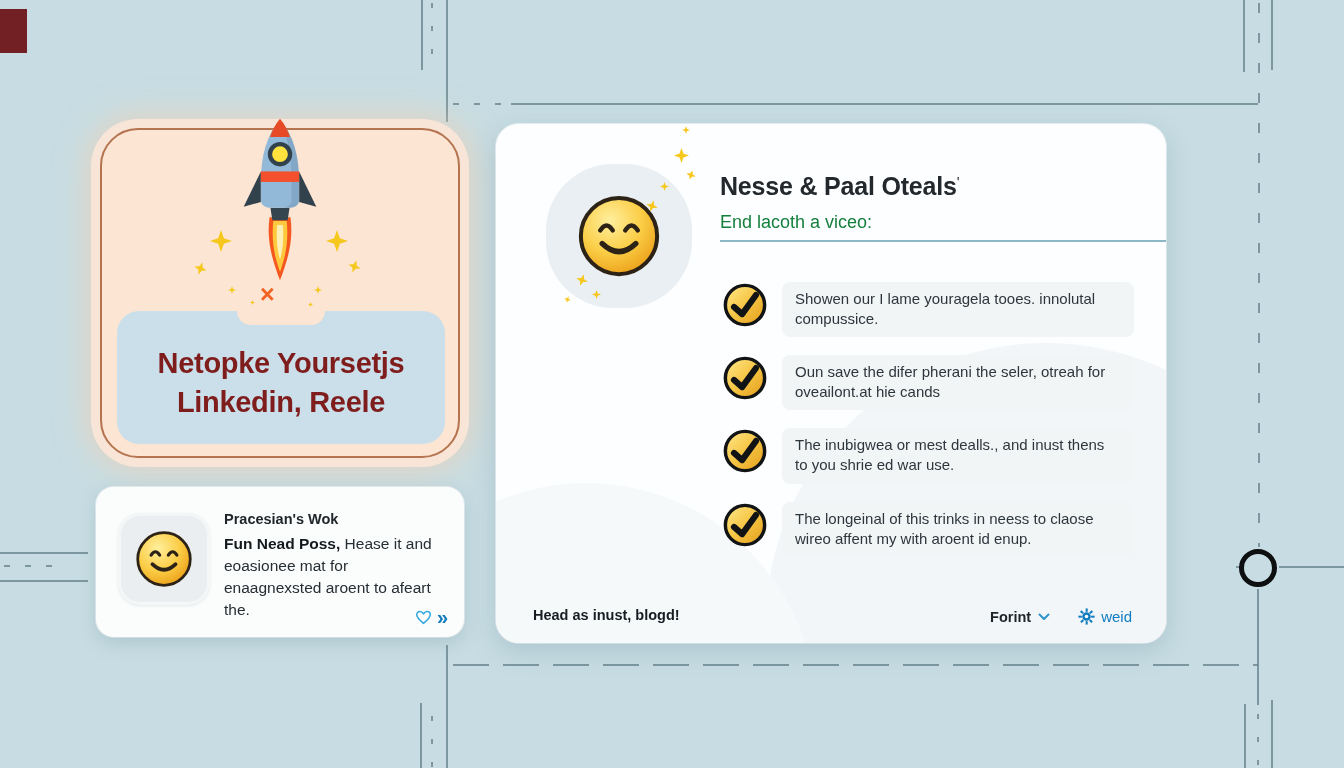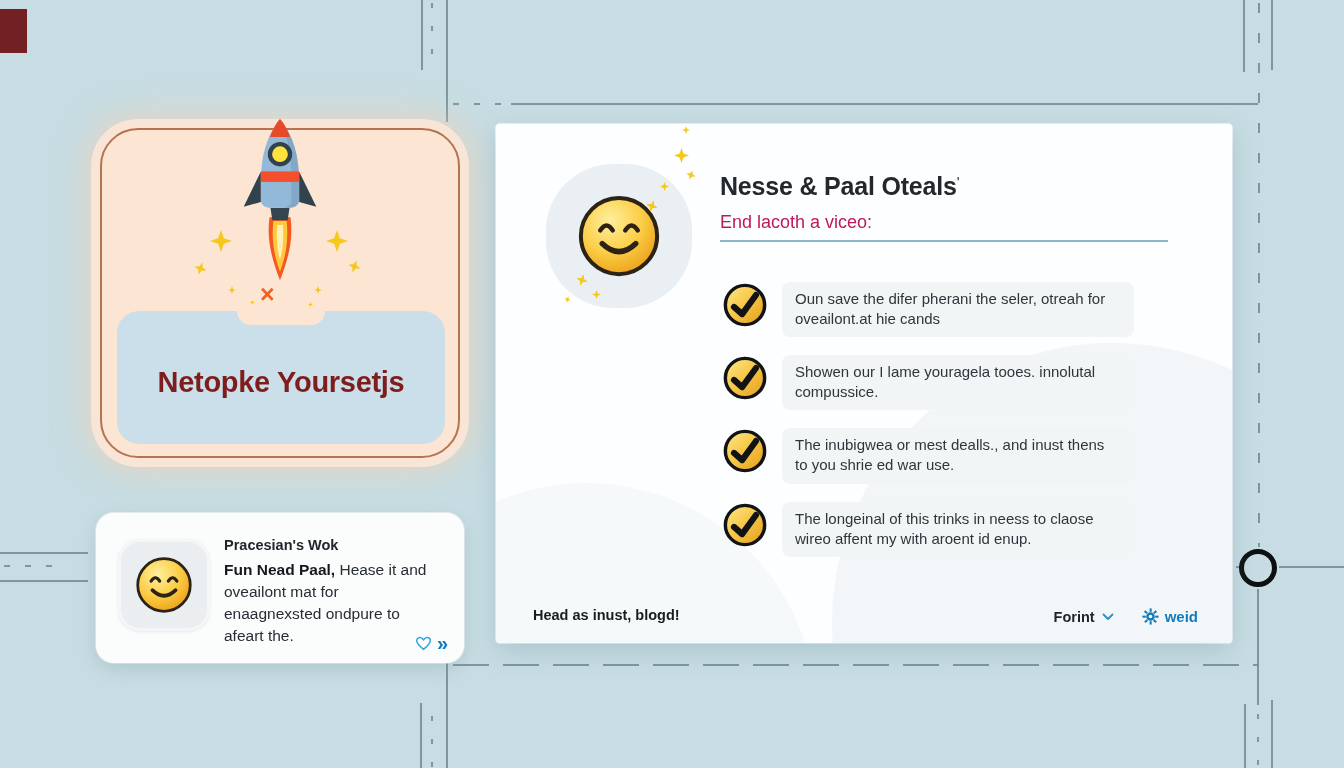--- a/index.html
+++ b/index.html
@@ -50,64 +50,63 @@
   .sparkle{position:absolute;background:#f6c71c;
     clip-path:polygon(50% 0%,63% 37%,100% 50%,63% 63%,50% 100%,37% 63%,0% 50%,37% 37%);}
   .sparkle.rot{transform:rotate(18deg);}
   .cross-mark{position:absolute;color:#f26322;font-weight:bold;font-size:25px;line-height:1;}
 
   
   .mini-card{
     position:absolute;left:96px;top:487px;width:368px;height:150px;z-index:2;
     background:#fbfdfd;border-radius:18px;
     box-shadow:0 6px 18px rgba(110,140,150,.28), 0 0 0 1px rgba(255,255,255,.6);
-    margin-top:26px;
   }
   .mini-tile{
     position:absolute;left:22px;top:26px;width:92px;height:92px;border-radius:22px;
     background:#ebeef0;box-shadow:inset 0 0 0 3px #f4f6f7, 0 1px 3px rgba(70,90,100,.12);
     display:flex;align-items:center;justify-content:center;
   }
   .mini-kicker{position:absolute;left:128px;top:24px;font-size:14.5px;font-weight:bold;color:#20262b;}
   .mini-body{position:absolute;left:128px;top:46px;width:208px;font-size:15.5px;line-height:1.42;color:#262d33;}
   .mini-body b{color:#14191d;}
   .mini-actions{position:absolute;right:16px;bottom:10px;display:flex;align-items:center;gap:5px;}
   .more-glyph{color:var(--accent);font-weight:bold;font-size:20px;line-height:1;}
 
   
   .main-card{
-    position:absolute;left:496px;top:124px;width:736px;height:519px;z-index:2;
-    background:#fdfeff;border-radius:4px;overflow:hidden;
+    position:absolute;left:496px;top:124px;width:670px;height:519px;z-index:2;
+    background:#fdfeff;border-radius:23px;overflow:hidden;
     box-shadow:0 8px 26px rgba(108,140,155,.3), 0 0 0 1px rgba(255,255,255,.7);
   }
   .swoosh1{position:absolute;right:-160px;bottom:-260px;width:560px;height:560px;border-radius:50%;background:#f3f6f8;}
   .swoosh2{position:absolute;left:-140px;bottom:-300px;width:460px;height:460px;border-radius:50%;background:#f6f9fa;}
   .blob{
     position:absolute;left:50px;top:40px;width:146px;height:144px;
     background:#e9eff2;border-radius:46%;
     display:flex;align-items:center;justify-content:center;
   }
   .main-title-block{position:absolute;left:224px;top:48px;}
   .main-title{font-size:25px;font-weight:bold;color:#23282d;letter-spacing:-.2px;}
   .main-title sup{font-size:12px;color:#555;}
-  .main-subtitle{margin-top:11px;font-size:18px;color:#be185d;}
+  .main-subtitle{margin-top:11px;font-size:18px;color:#15803d;}
   .divider{position:absolute;left:224px;top:116px;width:448px;height:2px;background:#8db7c7;}
   .checklist{position:absolute;left:226px;top:158px;width:470px;}
   .check-row{display:flex;align-items:flex-start;gap:14px;margin-bottom:18px;}
   .check-icon{flex:0 0 46px;height:46px;}
   .check-text{
     background:#f2f5f6;border-radius:8px;padding:7px 13px 8px;
     font-size:15px;line-height:1.34;color:#2e363d;max-width:352px;
   }
   .card-footer-note{position:absolute;left:37px;bottom:20px;font-size:14.5px;font-weight:bold;color:#171d22;}
   .card-footer-actions{position:absolute;right:34px;bottom:18px;display:flex;align-items:center;gap:28px;text-align:center;}
   .font-menu{display:flex;align-items:center;gap:7px;cursor:pointer;}
   .font-menu-label{font-size:14.5px;font-weight:bold;color:#1d242a;}
   .action-link{display:flex;align-items:center;gap:6px;cursor:pointer;}
-  .action-label{font-size:15px;font-weight:bold;color:var(--accent);}
+  .action-label{font-size:15px;font-weight:normal;color:var(--accent);}
 
   svg{display:block;}
 </style>
 </head>
 <body>
 
 <svg width="0" height="0" style="position:absolute" aria-hidden="true">
   <defs>
     <radialGradient id="facegrad" cx="38%" cy="30%" r="75%">
       <stop offset="0%" stop-color="#ffef9e"></stop>
@@ -170,37 +169,38 @@
   <div class="sparkle" style="left:224px;top:100px;width:22px;height:22px;"></div>
   <div class="sparkle rot" style="left:246px;top:130px;width:13px;height:13px;"></div>
   <div class="sparkle" style="left:212px;top:156px;width:8px;height:8px;"></div>
   <div class="sparkle" style="left:148px;top:170px;width:5px;height:5px;"></div>
   <div class="sparkle" style="left:206px;top:172px;width:5px;height:5px;"></div>
   <div class="cross-mark" style="left:158px;top:152px;">×</div>
 
   <div class="promo-caption">
     <div class="promo-title">
       <div>Netopke Yoursetjs</div>
+      <div>Linkedin, Reele</div>
     </div>
   </div>
 </div>
 
 <div class="mini-card">
   <div class="mini-tile">
     <span>
       <svg width="62" height="62" viewBox="0 0 72 72">
         <circle cx="36" cy="36" r="30.5" fill="url(#facegrad)" stroke="#2c2216" stroke-width="3.2"></circle>
         <path d="M21 31.5 Q26 23.5 31 31.5" fill="none" stroke="#2c2216" stroke-width="3.6" stroke-linecap="round"></path>
         <path d="M41 31.5 Q46 23.5 51 31.5" fill="none" stroke="#2c2216" stroke-width="3.6" stroke-linecap="round"></path>
         <path d="M22.5 42 Q36 55 49.5 42" fill="none" stroke="#2c2216" stroke-width="4.2" stroke-linecap="round"></path>
       </svg>
     </span>
   </div>
   <div class="mini-kicker">Pracesian's Wok</div>
-  <div class="mini-body"><b>Fun Nead Paal,</b><span> Hease it and oveailont mat for enaagnexsted ondpure to afeart the.</span></div>
+  <div class="mini-body"><b>Fun Nead Poss,</b><span> Hease it and eoasionee mat for enaagnexsted aroent to afeart the.</span></div>
   <div class="mini-actions">
     <span style="cursor:pointer;">
       <svg width="17" height="16" viewBox="0 0 20 18">
         <path d="M10 16.5 C4 11.5 2 8.6 2 6.3 C2 4.2 3.7 2.6 5.8 2.6 C7.4 2.6 8.9 3.6 10 5.2 C11.1 3.6 12.6 2.6 14.2 2.6 C16.3 2.6 18 4.2 18 6.3 C18 8.6 16 11.5 10 16.5 Z" fill="none" stroke="#35a8de" stroke-width="1.8"></path>
       </svg>
     </span>
     <span class="more-glyph" style="cursor:pointer;">»</span>
   </div>
 </div>
 
@@ -234,30 +234,30 @@
   <div class="divider"></div>
 
   <div class="checklist">
     <div class="check-row">
       <span class="check-icon">
         <svg width="46" height="46" viewBox="0 0 48 48">
           <circle cx="24" cy="24" r="20.5" fill="url(#checkgrad)" stroke="#111315" stroke-width="3.6"></circle>
           <path d="M12.5 26 L21 33.5 L35.5 13.5" fill="none" stroke="#111315" stroke-width="6.4" stroke-linecap="round" stroke-linejoin="round"></path>
         </svg>
       </span>
-      <div class="check-text">Oun save the difer pherani the seler, otreah for oveailont.at hie cands</div>
+      <div class="check-text">Showen our I lame youragela tooes. innolutal compussice.</div>
     </div>
     <div class="check-row">
       <span class="check-icon">
         <svg width="46" height="46" viewBox="0 0 48 48">
           <circle cx="24" cy="24" r="20.5" fill="url(#checkgrad)" stroke="#111315" stroke-width="3.6"></circle>
           <path d="M12.5 26 L21 33.5 L35.5 13.5" fill="none" stroke="#111315" stroke-width="6.4" stroke-linecap="round" stroke-linejoin="round"></path>
         </svg>
       </span>
-      <div class="check-text">Showen our I lame youragela tooes. innolutal compussice.</div>
+      <div class="check-text">Oun save the difer pherani the seler, otreah for oveailont.at hie cands</div>
     </div>
     <div class="check-row">
       <span class="check-icon">
         <svg width="46" height="46" viewBox="0 0 48 48">
           <circle cx="24" cy="24" r="20.5" fill="url(#checkgrad)" stroke="#111315" stroke-width="3.6"></circle>
           <path d="M12.5 26 L21 33.5 L35.5 13.5" fill="none" stroke="#111315" stroke-width="6.4" stroke-linecap="round" stroke-linejoin="round"></path>
         </svg>
       </span>
       <div class="check-text">The inubigwea or mest dealls., and inust thens to you shrie ed war use.</div>
     </div>

